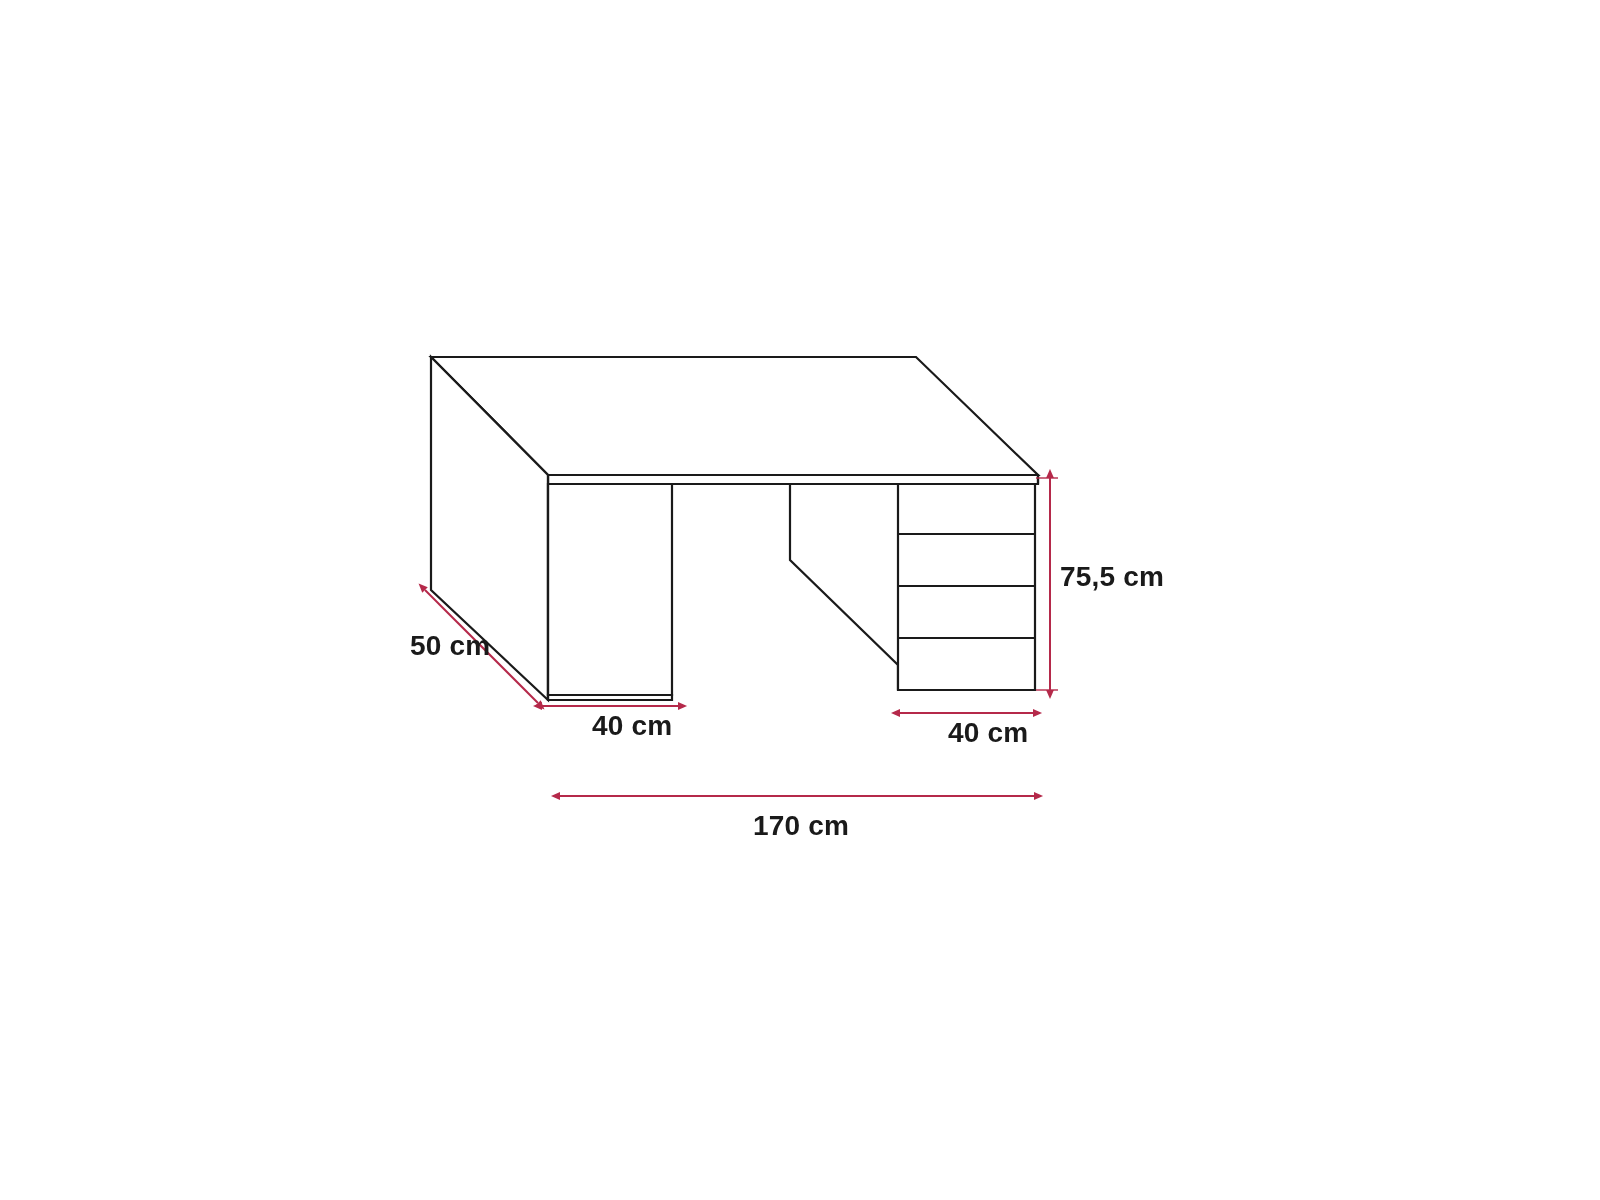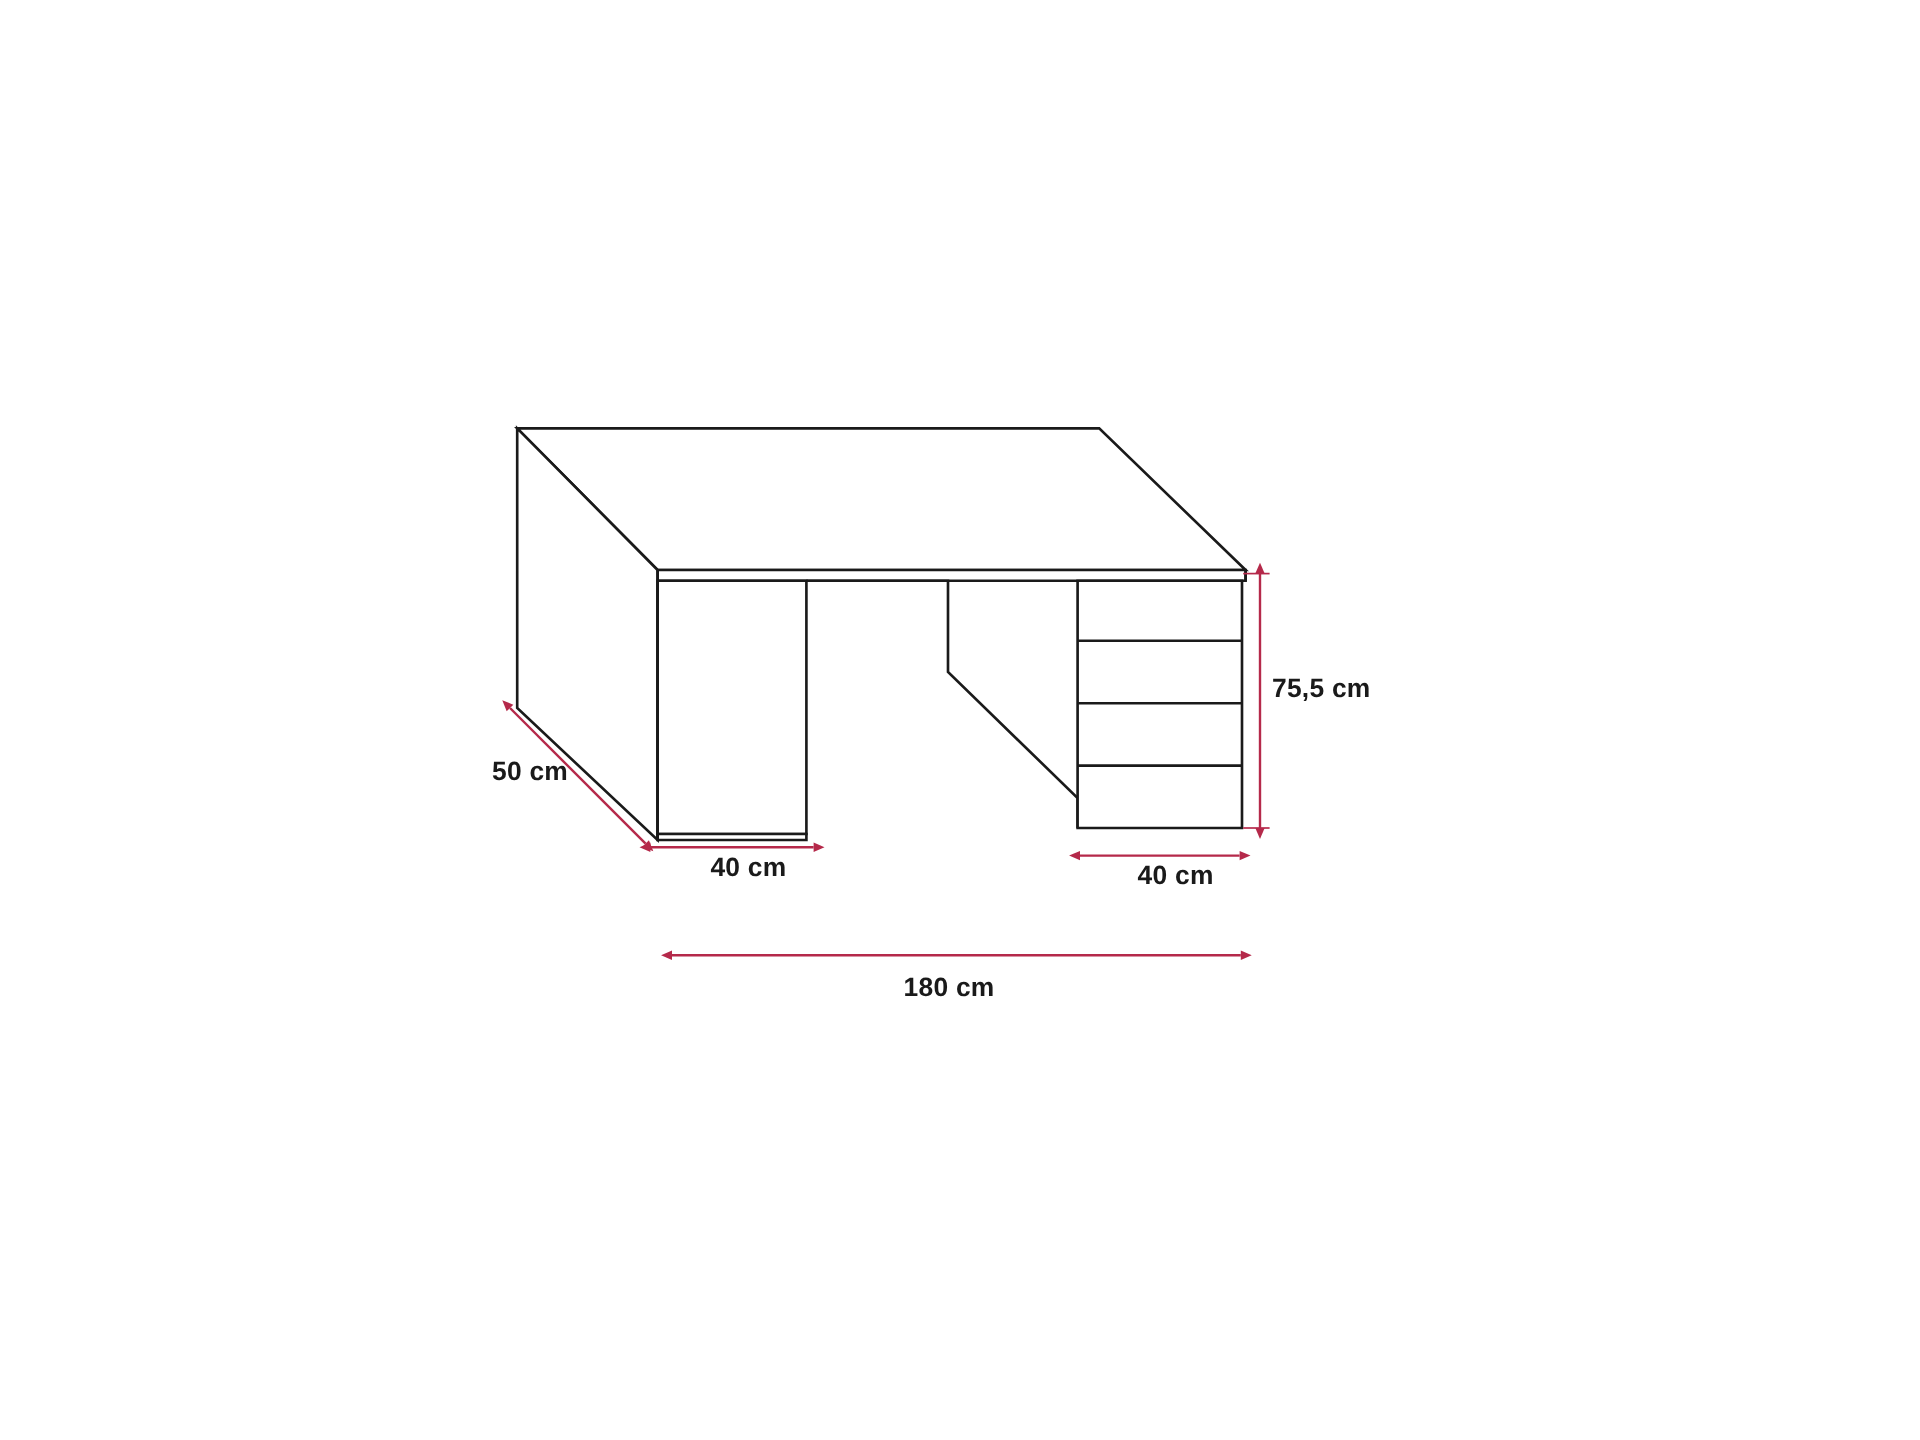--- a/index.html
+++ b/index.html
@@ -23,21 +23,21 @@
     position: absolute;
     left: 0;
     top: 0;
     width: 1600px;
     height: 1200px;
   }
   .dim-label {
     position: absolute;
     font-family: "Liberation Sans", sans-serif;
     font-weight: bold;
-    font-size: 22px;
+    font-size: 28px;
     color: #1a1a1a;
     white-space: nowrap;
     letter-spacing: 0.2px;
     text-align: right;
   }
   #label-depth  { left: 410px; top: 630px; }
   #label-left   { left: 592px; top: 710px; }
   #label-right  { left: 948px; top: 717px; }
   #label-height { left: 1060px; top: 561px; }
   #label-width  { left: 753px; top: 810px; }
@@ -98,15 +98,15 @@
 
       <line x1="560" y1="796" x2="1034" y2="796" marker-start="url(#arrow-start)" marker-end="url(#arrow-end)"></line>
     </g>
 
   </svg>
 
   <div class="dim-label" id="label-depth">50 cm</div>
   <div class="dim-label" id="label-left">40 cm</div>
   <div class="dim-label" id="label-right">40 cm</div>
   <div class="dim-label" id="label-height">75,5 cm</div>
-  <div class="dim-label" id="label-width">180 cm</div>
+  <div class="dim-label" id="label-width">170 cm</div>
 
 </div>
 
 </body></html>

